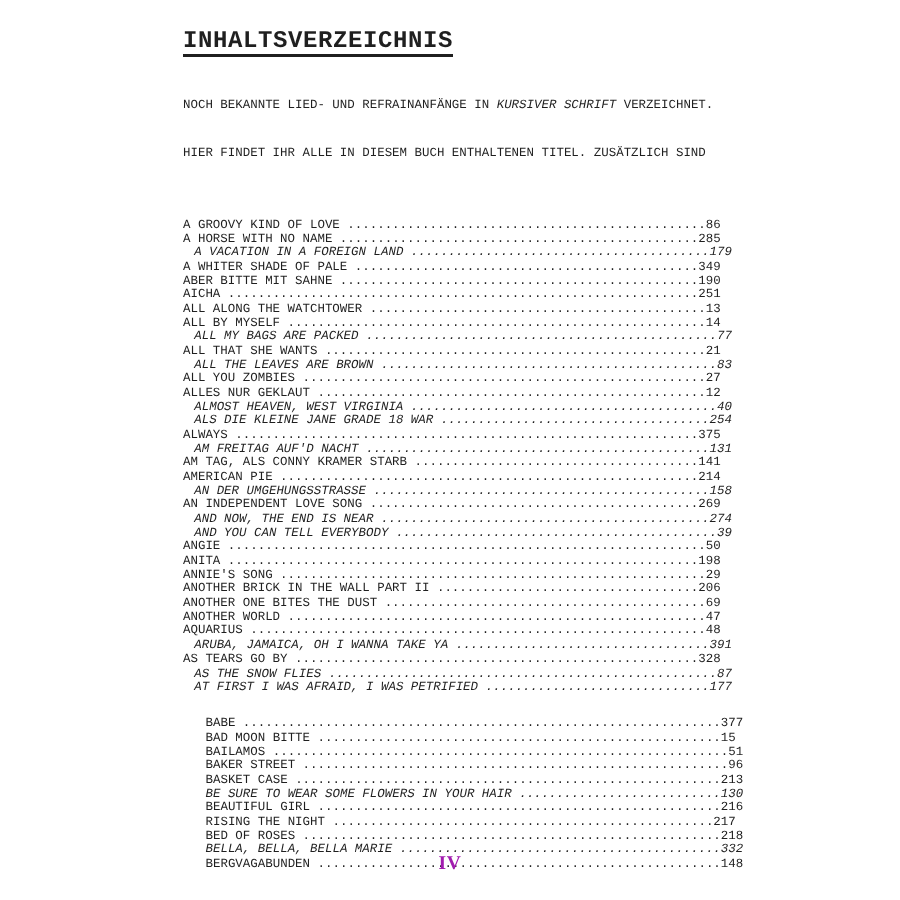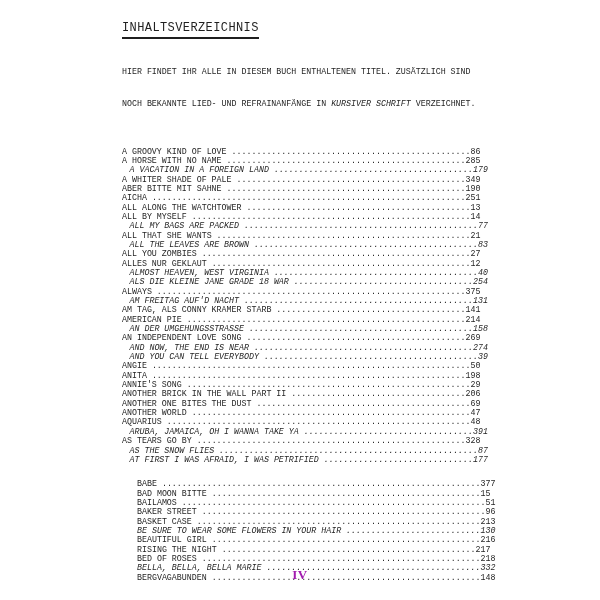--- a/index.html
+++ b/index.html
@@ -15,22 +15,22 @@
     width: 600px; height: 600px;
     background: #ffffff;
   }
   .content {
     position: absolute;
     left: 122px; top: 18px;
     width: 366px;
   }
   .heading {
     display: inline-block;
-    font-size: 12px;
-    font-weight: normal;
+    font-size: 16px;
+    font-weight: bold;
     line-height: 13px;
     letter-spacing: 0.4px;
     padding-bottom: 2px;
     border-bottom: 2px solid #1f1f1f;
     white-space: pre;
   }
   .intro {
     margin-top: 7px;
     font-size: 8.3px;
     line-height: 10.5px;
@@ -58,22 +58,22 @@
   }
 </style>
 </head>
 <body>
 
 <div class="page">
   <div class="content">
     <div class="heading">INHALTSVERZEICHNIS</div>
 
     <div class="intro">
+      <div><span>NOCH BEKANNTE LIED- UND REFRAINANFÄNGE IN </span><span class="it">KURSIVER SCHRIFT</span><span> VERZEICHNET.</span></div>
       <div>HIER FINDET IHR ALLE IN DIESEM BUCH ENTHALTENEN TITEL. ZUSÄTZLICH SIND</div>
-      <div><span>NOCH BEKANNTE LIED- UND REFRAINANFÄNGE IN </span><span class="it">KURSIVER SCHRIFT</span><span> VERZEICHNET.</span></div>
     </div>
 
     <div class="toc">
         <div class="toc-section">
           <div class="toc-row"><span>A GROOVY KIND OF LOVE</span><span> ................................................</span><span>86</span></div>
           <div class="toc-row"><span>A HORSE WITH NO NAME</span><span> ................................................</span><span>285</span></div>
           <div class="toc-row italic"><span>A VACATION IN A FOREIGN LAND</span><span> ........................................</span><span>179</span></div>
           <div class="toc-row"><span>A WHITER SHADE OF PALE</span><span> ..............................................</span><span>349</span></div>
           <div class="toc-row"><span>ABER BITTE MIT SAHNE</span><span> ................................................</span><span>190</span></div>
           <div class="toc-row"><span>AICHA</span><span> ...............................................................</span><span>251</span></div>

